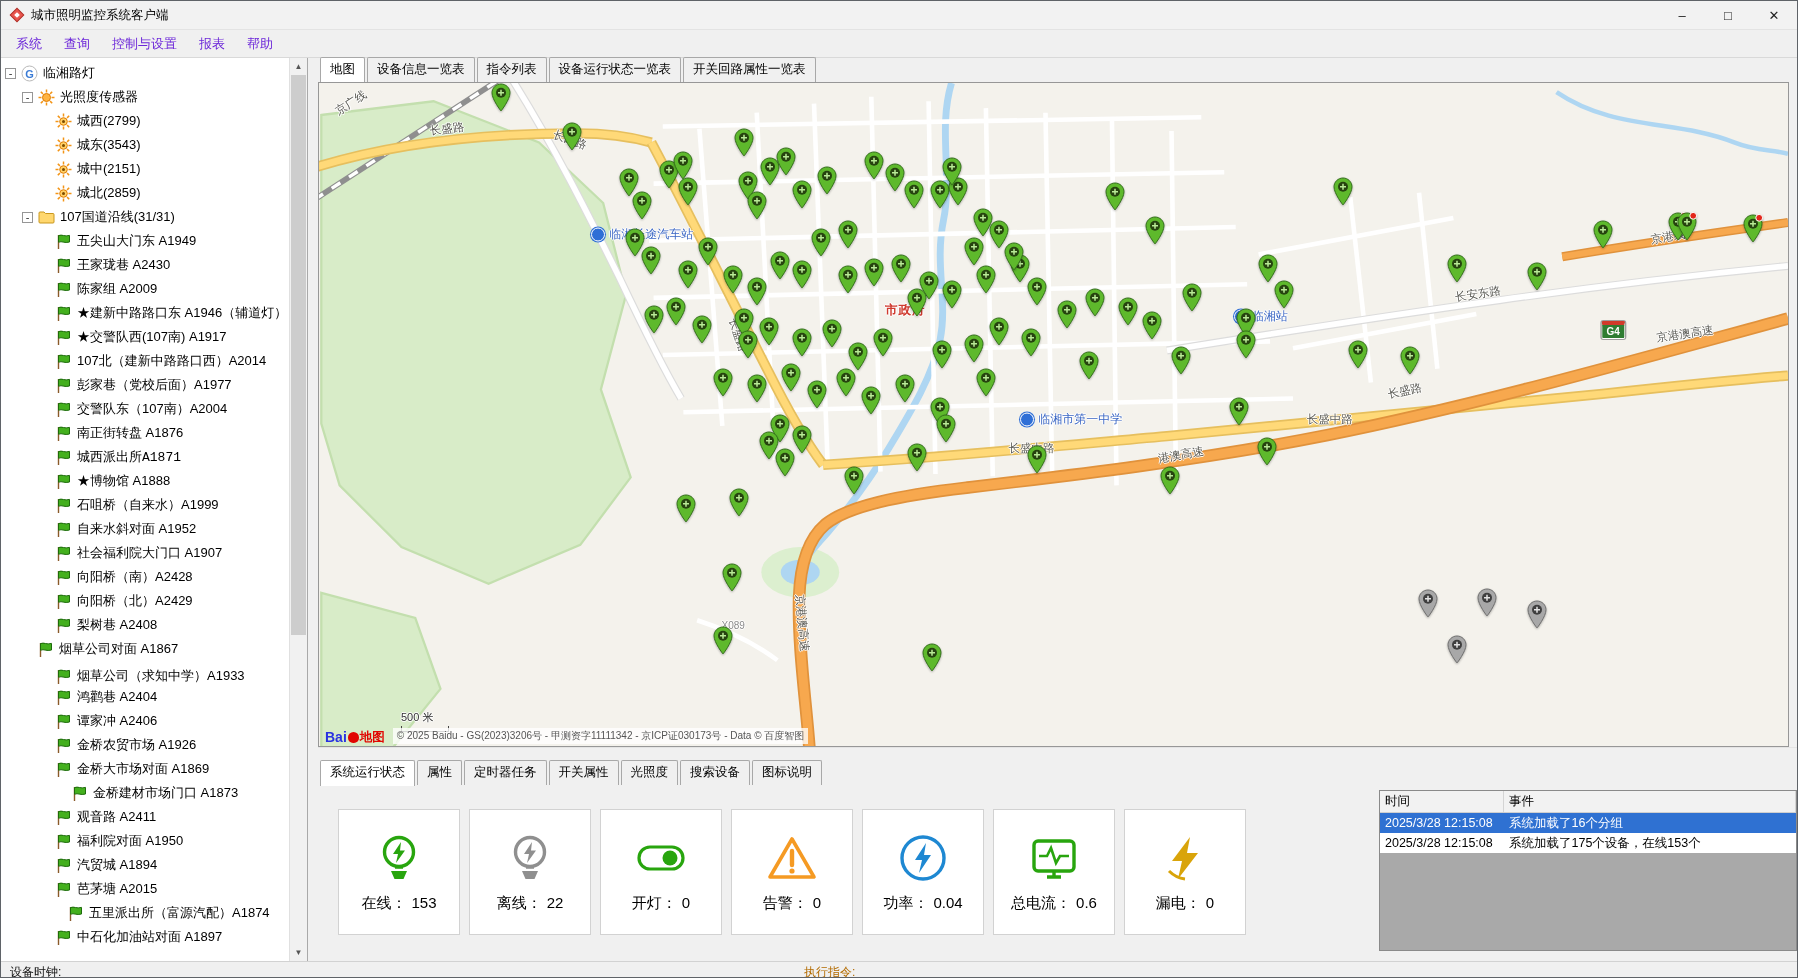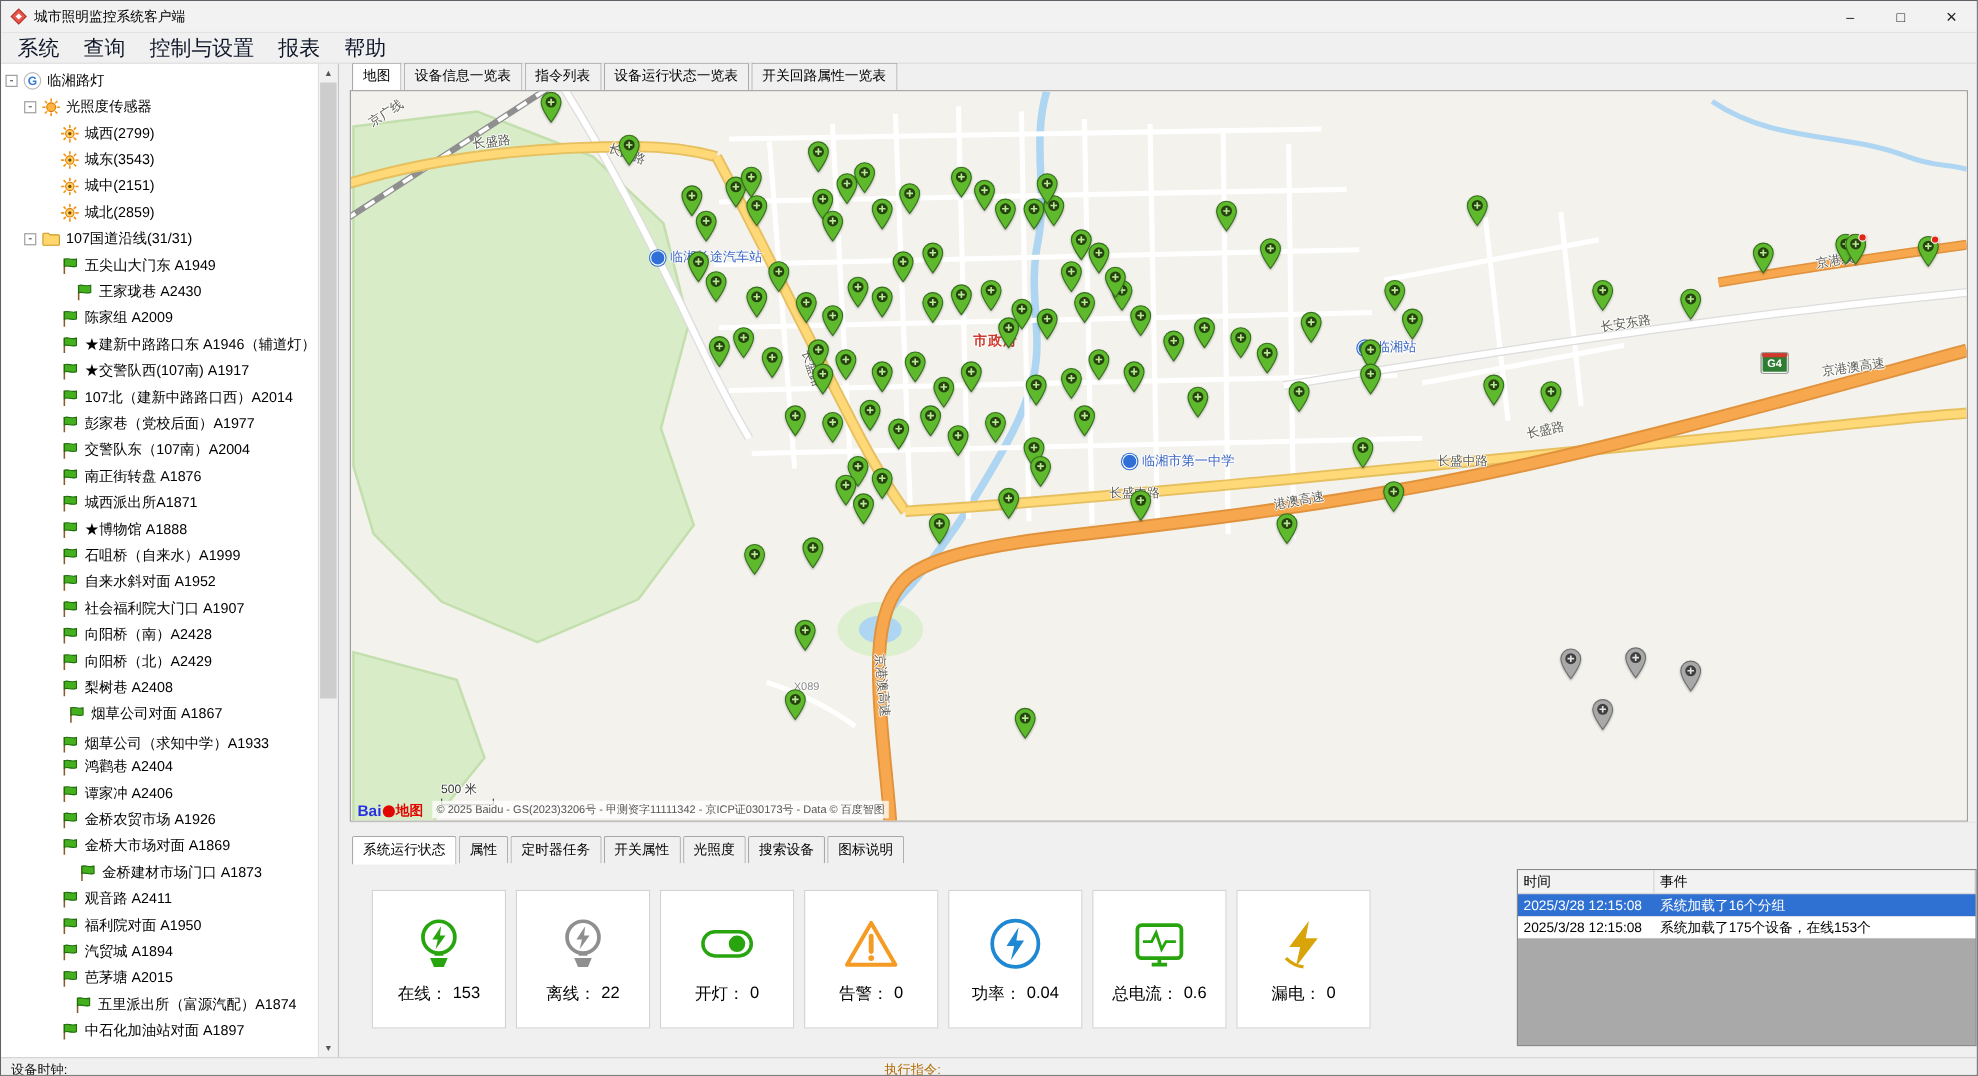--- a/index.html
+++ b/index.html
@@ -7,21 +7,21 @@
 
   
   .titlebar{height:28px;background:#f2f2f2;display:flex;align-items:center;border-bottom:1px solid #e3e3e3;}
   .app-icon{margin:0 6px 0 8px;display:flex;}
   .title{font-size:12.5px;color:#000;}
   .wincontrols{margin-left:auto;display:flex;height:100%;}
   .winbtn{width:46px;display:flex;align-items:center;justify-content:center;font-size:13px;color:#222;cursor:default;}
 
   
   .menubar{height:27px;background:#f0f0f0;display:flex;align-items:center;padding-left:4px;border-bottom:1px solid #d9d9d9;}
-  .menu-item{padding:4px 11px;font-size:19px;color:#0f172a;}
+  .menu-item{padding:4px 11px;font-size:13px;color:#6d28d9;}
 
   .content{height:903px;display:flex;}
 
   
   .sidebar{width:307px;box-sizing:border-box;background:#fff;border-right:1px solid #a9a9a9;display:flex;}
   .tree{flex:1;overflow:hidden;padding-top:3px;}
   .tree-row{display:flex;align-items:center;height:24px;font-size:13px;white-space:nowrap;overflow:hidden;}
   .expander{width:11px;height:11px;box-sizing:border-box;border:1px solid #969696;background:#fff;font-size:11px;line-height:8px;text-align:center;margin-right:5px;flex:none;color:#333;}
   .expander-space{width:16px;flex:none;}
   .tree-icon{width:17px;height:17px;margin-right:5px;flex:none;}
@@ -237,21 +237,21 @@
           <div class="tree-row" style="padding-left: 38px;">
             <span class="expander-space"></span>
             <span class="tree-icon">
               <svg viewBox="0 0 17 17">
                 <line x1="3.5" y1="2" x2="3.5" y2="16" stroke="#8a5a2a" stroke-width="1.4"></line>
                 <path d="M3.5 2.6 C7 1 9.5 4 14.5 2.4 L14.5 9 C9.5 10.6 7 7.6 3.5 9.2 Z" fill="#44b01e" stroke="#1d6b0b"></path>
               </svg>
             </span>
             <span class="tree-label">五尖山大门东 A1949</span>
           </div>
-          <div class="tree-row" style="padding-left: 38px; margin-left: 13px;">
+          <div class="tree-row" style="padding-left: 38px;">
             <span class="expander-space"></span>
             <span class="tree-icon">
               <svg viewBox="0 0 17 17">
                 <line x1="3.5" y1="2" x2="3.5" y2="16" stroke="#8a5a2a" stroke-width="1.4"></line>
                 <path d="M3.5 2.6 C7 1 9.5 4 14.5 2.4 L14.5 9 C9.5 10.6 7 7.6 3.5 9.2 Z" fill="#44b01e" stroke="#1d6b0b"></path>
               </svg>
             </span>
             <span class="tree-label">王家珑巷 A2430</span>
           </div>
           <div class="tree-row" style="padding-left: 38px;">
@@ -317,21 +317,21 @@
           <div class="tree-row" style="padding-left: 38px;">
             <span class="expander-space"></span>
             <span class="tree-icon">
               <svg viewBox="0 0 17 17">
                 <line x1="3.5" y1="2" x2="3.5" y2="16" stroke="#8a5a2a" stroke-width="1.4"></line>
                 <path d="M3.5 2.6 C7 1 9.5 4 14.5 2.4 L14.5 9 C9.5 10.6 7 7.6 3.5 9.2 Z" fill="#44b01e" stroke="#1d6b0b"></path>
               </svg>
             </span>
             <span class="tree-label">南正街转盘 A1876</span>
           </div>
-          <div class="tree-row" style="padding-left: 38px;">
+          <div class="tree-row" style="padding-left: 38px; font-family: Liberation Mono, monospace;">
             <span class="expander-space"></span>
             <span class="tree-icon">
               <svg viewBox="0 0 17 17">
                 <line x1="3.5" y1="2" x2="3.5" y2="16" stroke="#8a5a2a" stroke-width="1.4"></line>
                 <path d="M3.5 2.6 C7 1 9.5 4 14.5 2.4 L14.5 9 C9.5 10.6 7 7.6 3.5 9.2 Z" fill="#44b01e" stroke="#1d6b0b"></path>
               </svg>
             </span>
             <span class="tree-label">城西派出所A1871</span>
           </div>
           <div class="tree-row" style="padding-left: 38px;">
@@ -397,21 +397,21 @@
           <div class="tree-row" style="padding-left: 38px;">
             <span class="expander-space"></span>
             <span class="tree-icon">
               <svg viewBox="0 0 17 17">
                 <line x1="3.5" y1="2" x2="3.5" y2="16" stroke="#8a5a2a" stroke-width="1.4"></line>
                 <path d="M3.5 2.6 C7 1 9.5 4 14.5 2.4 L14.5 9 C9.5 10.6 7 7.6 3.5 9.2 Z" fill="#44b01e" stroke="#1d6b0b"></path>
               </svg>
             </span>
             <span class="tree-label">梨树巷 A2408</span>
           </div>
-          <div class="tree-row" style="padding-left: 44px;">
+          <div class="tree-row" style="padding-left: 20px;">
             <span class="expander-space"></span>
             <span class="tree-icon">
               <svg viewBox="0 0 17 17">
                 <line x1="3.5" y1="2" x2="3.5" y2="16" stroke="#8a5a2a" stroke-width="1.4"></line>
                 <path d="M3.5 2.6 C7 1 9.5 4 14.5 2.4 L14.5 9 C9.5 10.6 7 7.6 3.5 9.2 Z" fill="#44b01e" stroke="#1d6b0b"></path>
               </svg>
             </span>
             <span class="tree-label">烟草公司对面 A1867</span>
           </div>
           <div class="tree-row" style="padding-left: 38px; align-items: flex-end;">

